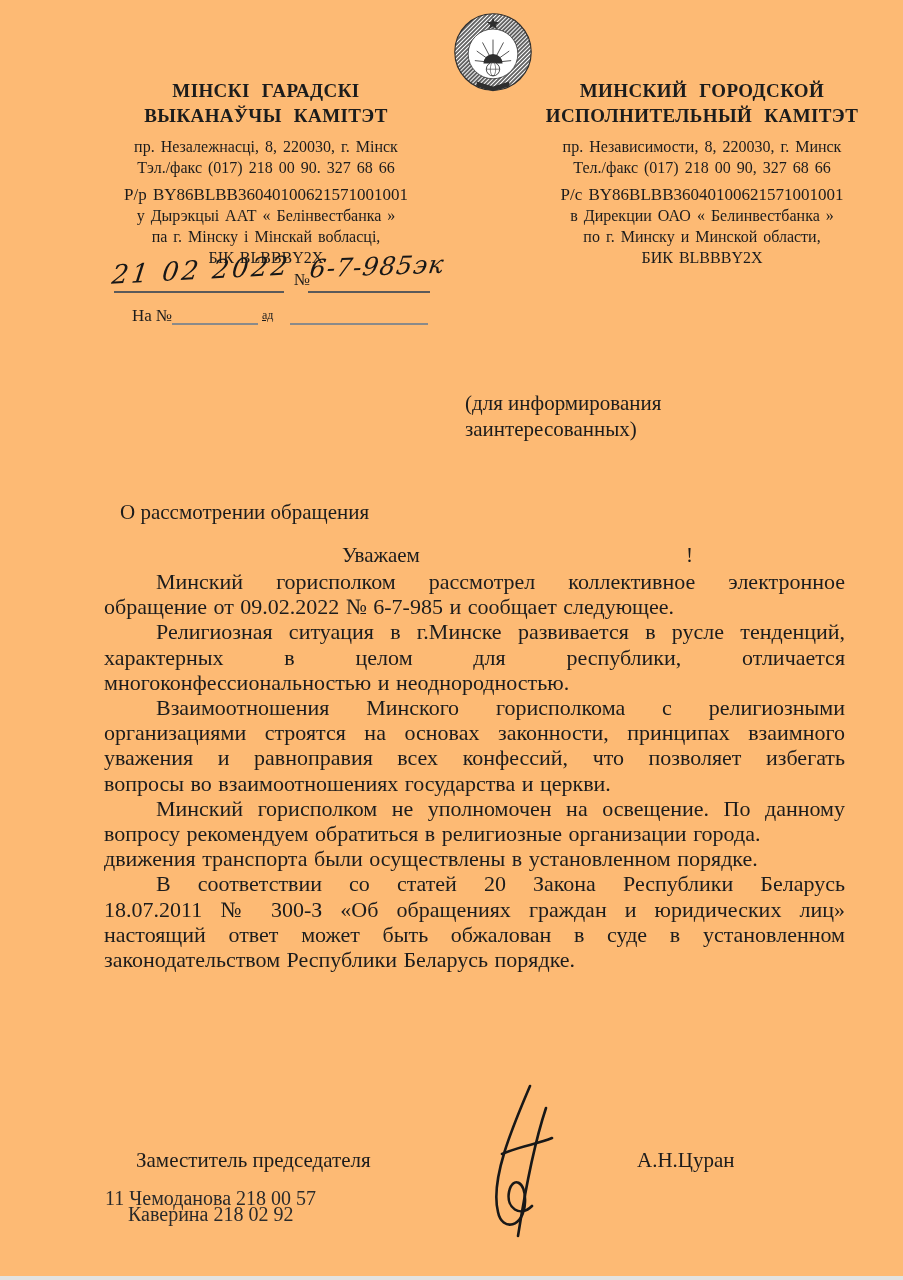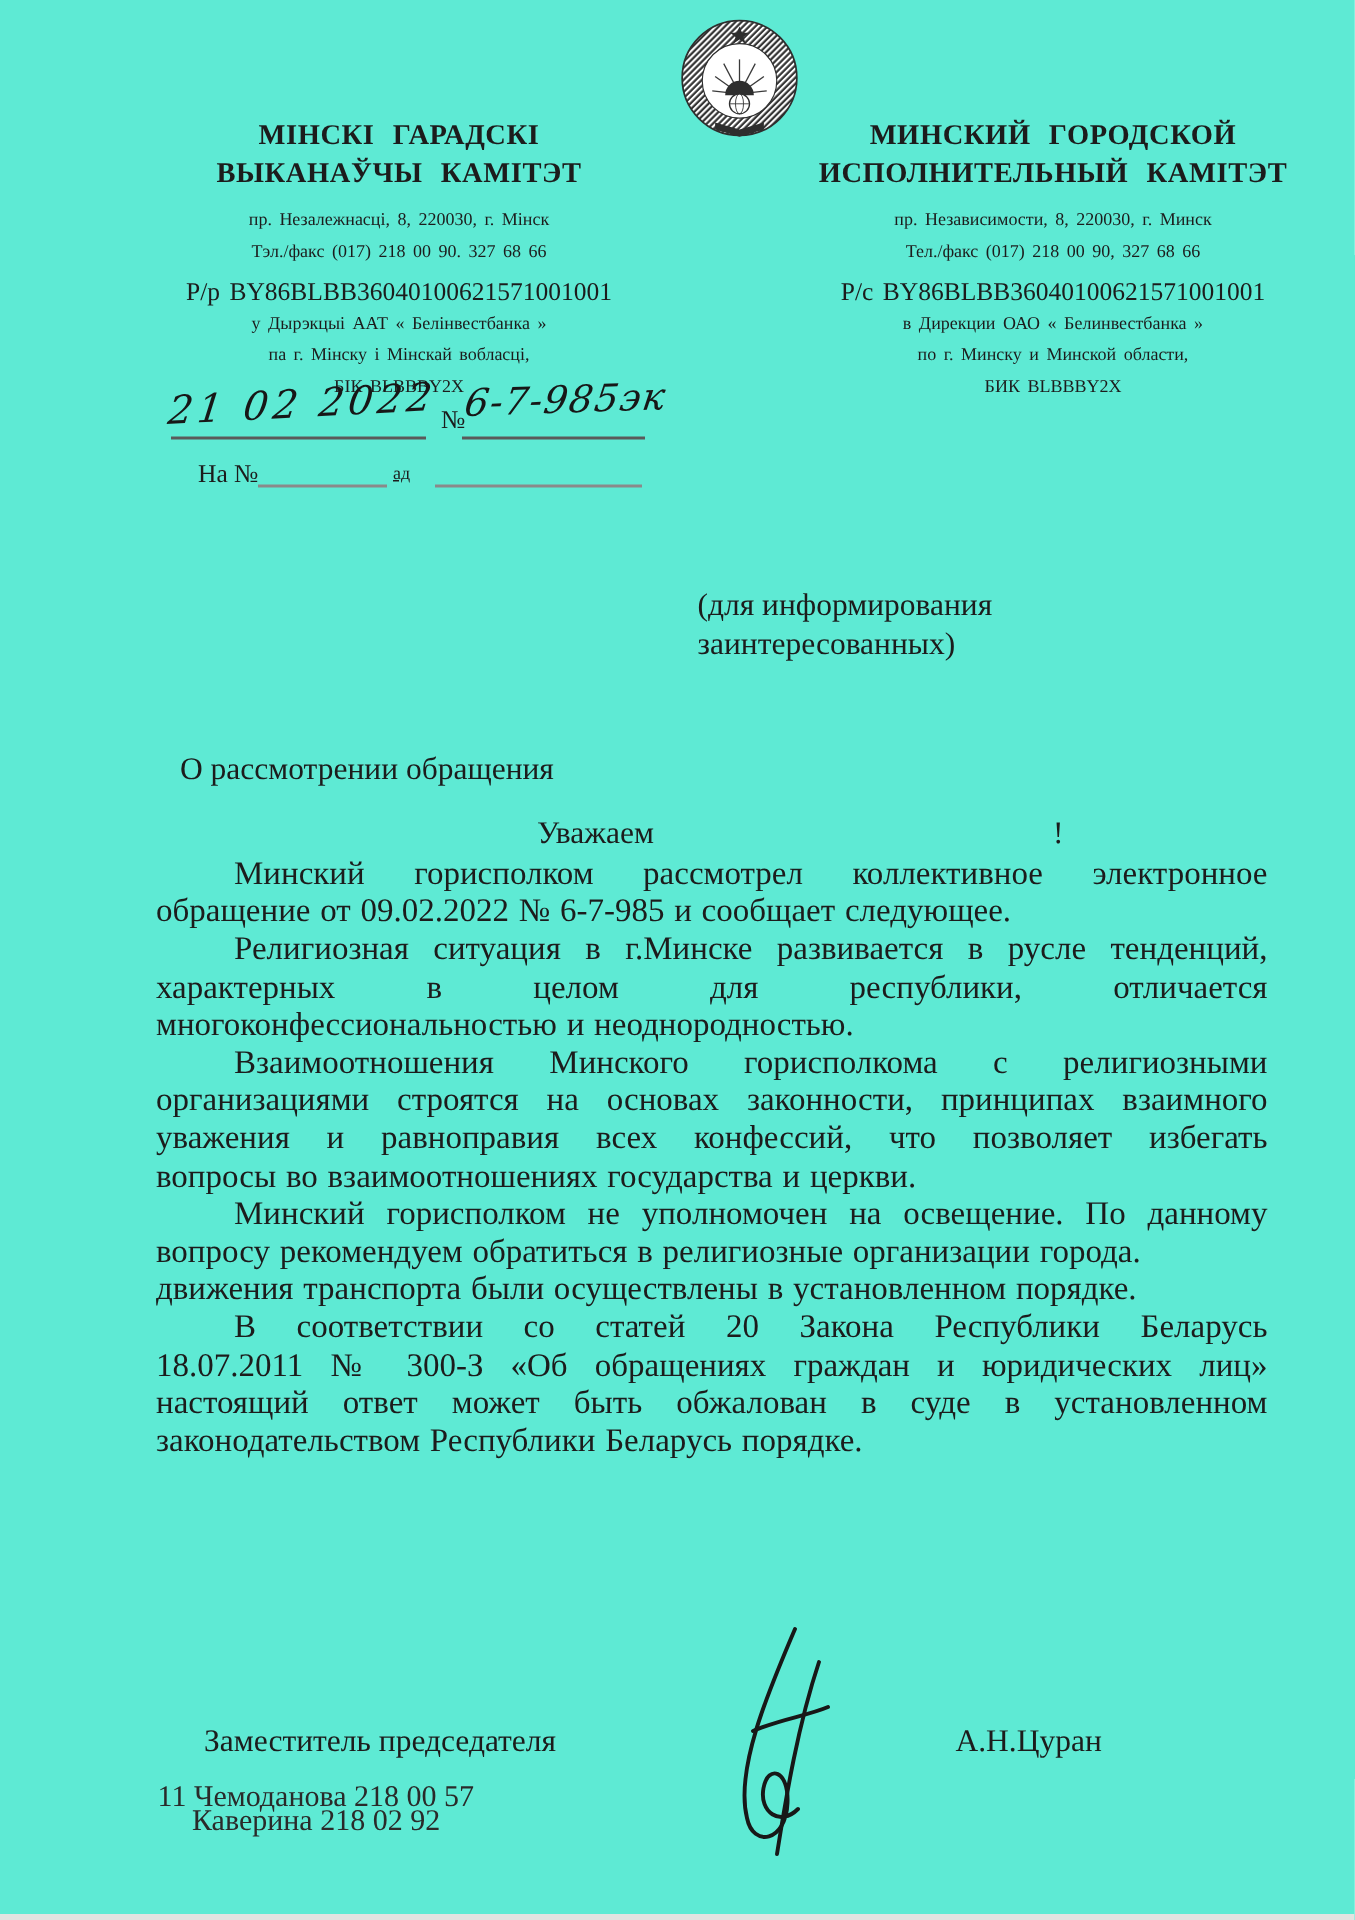--- a/index.html
+++ b/index.html
@@ -1,49 +1,49 @@
 <!DOCTYPE html>
 <html><head>
 <meta charset="utf-8">
 <style>
   html,body{margin:0;padding:0;}
   .page{
     position:relative; width:903px; height:1280px;
-    background:#5eead4; color:#1c1c1c; overflow:hidden;
+    background:#fdba74; color:#1c1c1c; overflow:hidden;
     font-family:"Liberation Serif","DejaVu Serif",serif;
   }
   
   .emblem{position:absolute; left:450px; top:8px; width:86px; height:88px;}
   
   .lh{position:absolute; top:78px; width:400px; text-align:center;}
   .lh-left{left:66px;}
   .lh-right{left:502px;}
   .lh-title{font-weight:bold; font-size:19px; line-height:25px; word-spacing:7px; letter-spacing:.4px;}
   .lh-addr{margin-top:8px;}
-  .lh-line{font-size:12px; line-height:21px; word-spacing:2px;}
+  .lh-line{font-size:16px; line-height:21px; word-spacing:2px;}
   .lh-acct{margin-top:6px; font-size:17px;}
   
   .hw{font-style:italic; font-family:"DejaVu Serif",serif; color:#171717;}
   .hw-date{position:absolute; left:112px; top:255px; font-size:26px; letter-spacing:3px;
            transform:rotate(-3deg) skewX(-10deg);}
   .hw-num{position:absolute; left:310px; top:252px; font-size:25px; letter-spacing:1px;
           transform:rotate(-2deg) skewX(-10deg);}
   .rule{position:absolute; height:2px; background:#5a5a5a;}
   .rule-date{left:114px; top:291px; width:170px;}
   .rule-num{left:308px; top:291px; width:122px;}
   .rule-na1{left:172px; top:323px; width:86px; background:#8a8a8a;}
   .rule-na2{left:290px; top:323px; width:138px; background:#8a8a8a;}
   .num-label{position:absolute; left:294px; top:270px; font-size:17px;}
   .na-label{position:absolute; left:132px; top:306px; font-size:17px;}
   .ad-label{position:absolute; left:262px; top:308px; font-size:12px;text-decoration:underline;}
   
   .recipient{position:absolute; left:465px; top:390px; font-size:21px; line-height:26px;}
   
   .subject{position:absolute; left:120px; top:500px; font-size:21px;}
-  .salutation{position:absolute; left:136px; top:543px; width:740px; font-size:21px;}
+  .salutation{position:absolute; left:120px; top:543px; width:740px; font-size:21px;}
   .salutation .pre{margin-left:222px;}
   .salutation .excl{position:absolute; left:566px; top:0;}
   
   .body{position:absolute; left:104px; top:569px; width:741px;
         font-size:22px; line-height:25.2px; word-spacing:1px;}
   .para{margin:0;}
   .bline{text-align:justify; text-align-last:justify;}
   .bline.first{text-indent:52px;}
   .bline.last{text-align-last:left;}
   

